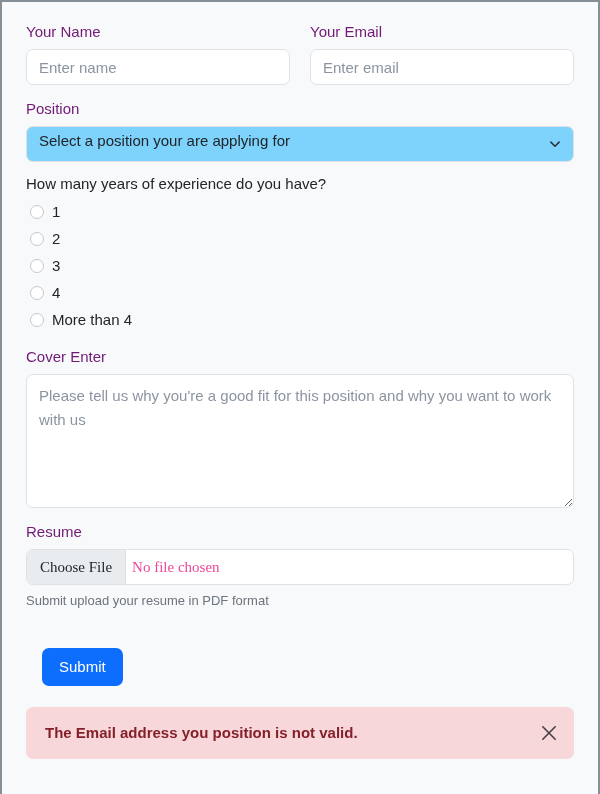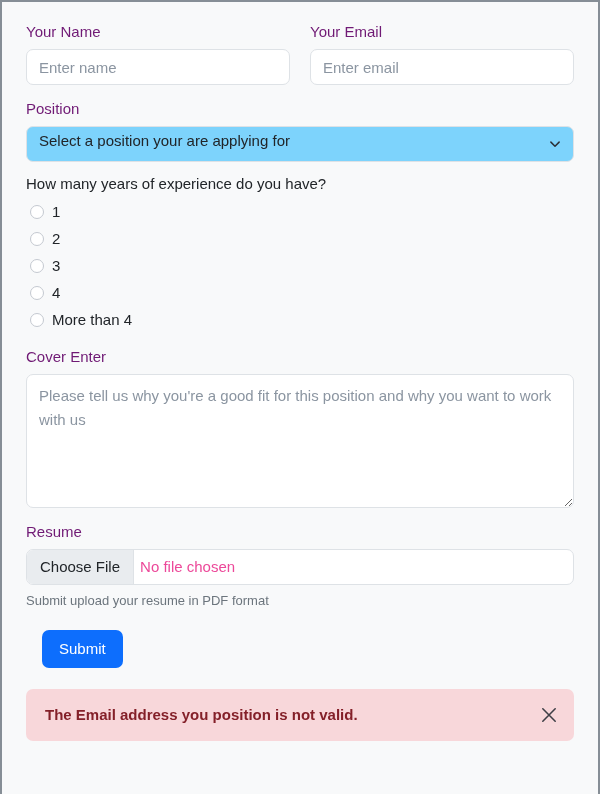--- a/index.html
+++ b/index.html
@@ -146,31 +146,32 @@
     border: 1px solid #dee2e6;
     border-radius: 7px;
     outline: none;
     resize: vertical;
     overflow: hidden;
   }
   .textarea::placeholder { color: #8b95a1; opacity: 1; }
   .textarea-group { margin-bottom: 14px; }
 
   
-  .file-group { margin-bottom: 0; }
+  .file-group { margin-bottom: 18px; }
   .file-control {
     display: flex;
     align-items: stretch;
     box-sizing: border-box;
     width: 100%;
     height: 36px;
     background: #ffffff;
     border: 1px solid #dee2e6;
     border-radius: 7px;
     overflow: hidden;
+    font-family: Liberation Serif, serif;
   }
   .file-button {
     display: flex;
     align-items: center;
     padding: 0 13px;
     background: #e9ecef;
     border-right: 1px solid #dee2e6;
     font-size: 15px;
     line-height: 20px;
     color: #212529;

